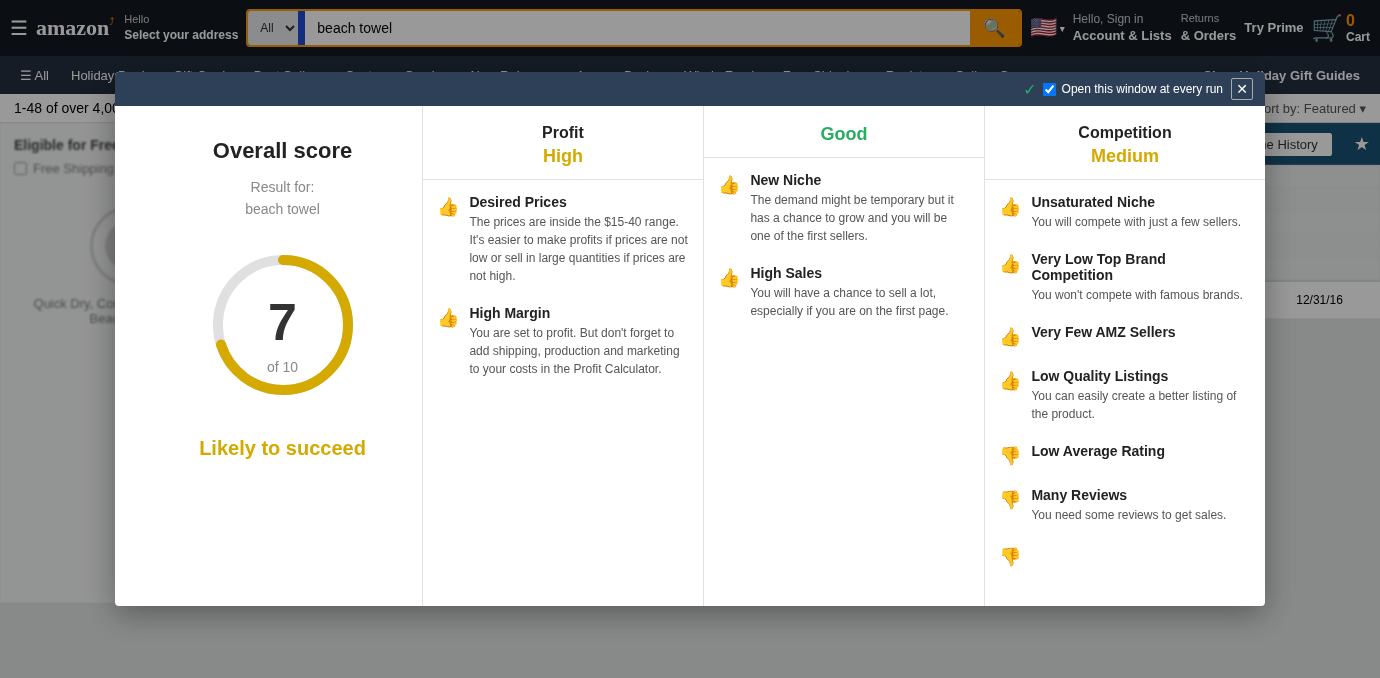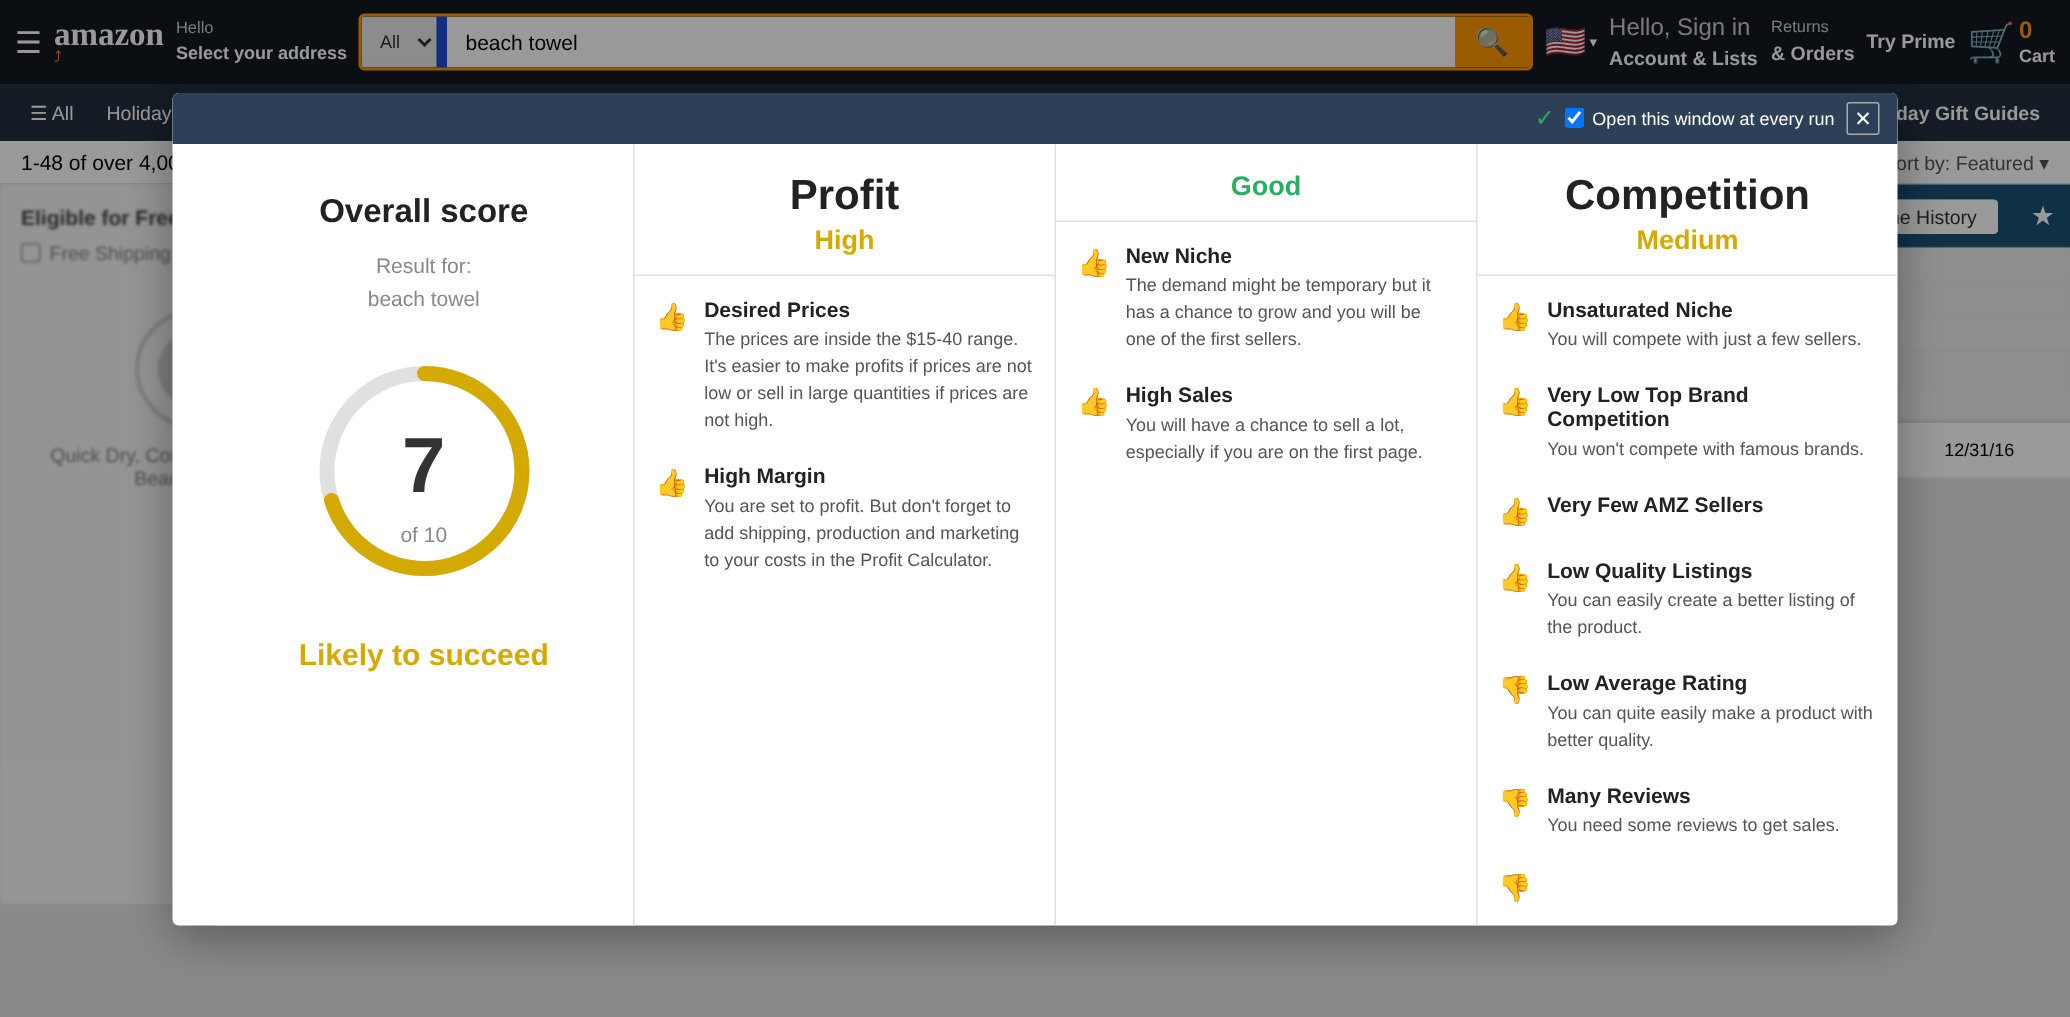--- a/index.html
+++ b/index.html
@@ -274,21 +274,21 @@
       padding: 0;
     }
     .score-col:last-child { border-right: none; }
 
     .col-header {
       text-align: center;
       padding: 18px 12px 12px;
       border-bottom: 1px solid #e0e0e0;
     }
     .col-header .col-title {
-      font-size: 28px;
+      font-size: 16px;
       font-weight: bold;
       color: #222;
       margin-bottom: 4px;
     }
     .col-header .col-status-high { color: #d4a900; font-size: 18px; font-weight: bold; }
     .col-header .col-status-good { color: #27ae60; font-size: 18px; font-weight: bold; }
     .col-header .col-status-medium { color: #d4a900; font-size: 18px; font-weight: bold; }
 
     .col-items {
       padding: 14px;
@@ -309,41 +309,41 @@
     .bg-content {
       filter: blur(1px);
       opacity: 0.7;
     }
   </style>
 </head>
 <body>
 
 <div class="amazon-header">
   <span class="hamburger">☰</span>
-  <div style="display:flex;flex-direction:column;line-height:1">
+  <div style="display:flex;flex-direction:row;line-height:1">
     <span style="font-size:22px;font-weight:900;color:white;font-family:Georgia,serif;">amazon</span>
     <span style="color:#FF9900;font-size:10px;letter-spacing:2px;">⤴</span>
   </div>
   <div class="deliver-box">
     <div style="font-size:11px;color:#ccc;">Hello</div>
     <div style="font-weight:bold;color:white;font-size:12px;">Select your address</div>
   </div>
   <div class="search-box">
     <select class="search-select">
       <option>All</option>
     </select>
     <input class="search-input" type="text" value="beach towel" style="">
     <button class="search-btn">🔍</button>
   </div>
   <div class="flag-box">
     <span>🇺🇸</span>
     <span class="flag-arrow">▾</span>
   </div>
   <div class="account-box">
-    <div style="font-size:16px;color:#ccc;">Hello, Sign in</div>
+    <div style="font-size:12px;color:#ccc;">Hello, Sign in</div>
     <div style="font-weight:bold;font-size:13px;">Account &amp; Lists</div>
   </div>
   <div class="returns-box">
     <div style="font-size:11px;color:#ccc;">Returns</div>
     <div style="font-weight:bold;font-size:13px;text-align:right;">&amp; Orders</div>
   </div>
   <div class="prime-box">
     <div style="font-weight:bold;font-size:13px;">Try Prime</div>
   </div>
   <div class="cart-box">
@@ -586,21 +586,20 @@
               <span class="thumb-up">👍</span>
               <div>
                 <div class="item-title">Low Quality Listings</div>
                 <div class="item-desc">You can easily create a better listing of the product.</div>
               </div>
             </div>
             <div class="col-item">
               <span class="thumb-mid">👎</span>
               <div>
                 <div class="item-title">Low Average Rating</div>
-                <div class="item-desc">You can quite easily make a product with better quality.</div>
               </div>
             </div>
             <div class="col-item">
               <span class="thumb-mid">👎</span>
               <div>
                 <div class="item-title">Many Reviews</div>
                 <div class="item-desc">You need some reviews to get sales.</div>
               </div>
             </div>
             <div class="col-item">

